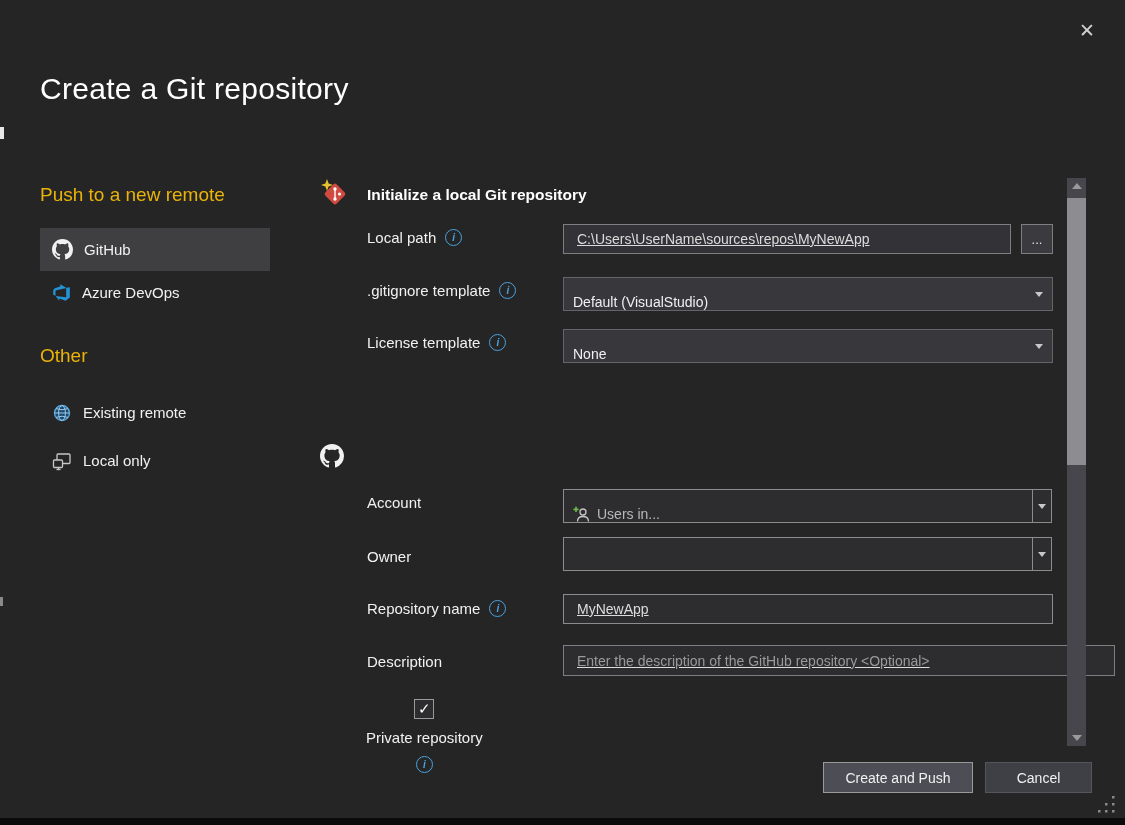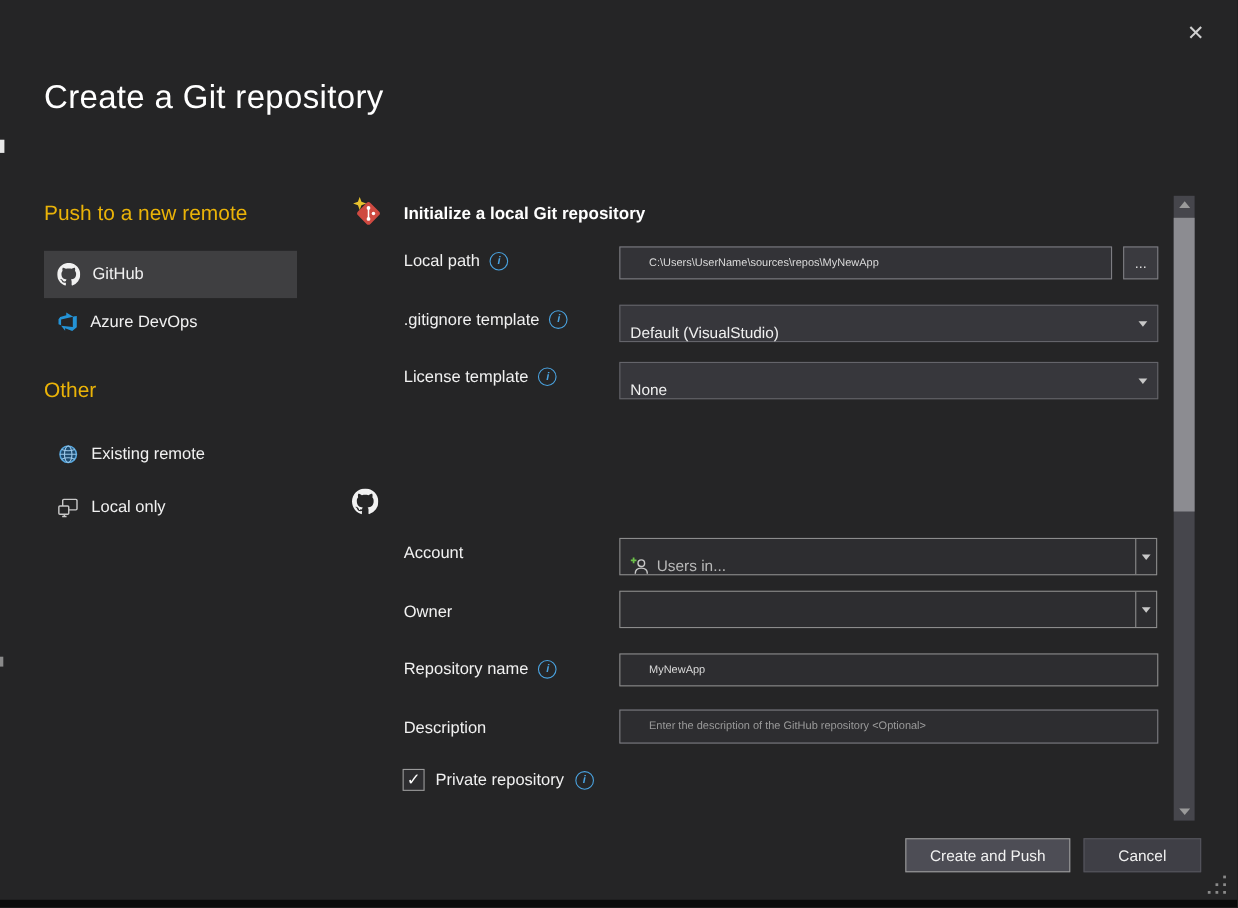--- a/index.html
+++ b/index.html
@@ -20,21 +20,21 @@
   
   .section-icon{position:absolute;left:320px;}
   .section-heading{position:absolute;left:367px;font-size:15.5px;font-weight:bold;color:#ffffff;}
   
   .field-label{position:absolute;left:367px;display:flex;align-items:center;gap:9px;font-size:15px;color:#f1f1f1;}
   .info-icon{width:15px;height:15px;border-radius:50%;border:1px solid #4aa3e0;color:#4aa3e0;
     font-size:10px;font-style:italic;font-weight:bold;display:inline-flex;align-items:center;justify-content:center;flex:0 0 auto;}
   .info-icon::after{content:"i";}
   
   .text-input{position:absolute;background:#333337;border:1px solid #7d7d82;color:#dcdcdc;
-    font-size:10px;padding:0 26px;box-sizing:border-box;font-family:"Liberation Sans",sans-serif;outline:none;}
+    font-size:14px;padding:0 13px;box-sizing:border-box;font-family:"Liberation Sans",sans-serif;outline:none;text-decoration:underline;}
   .text-input::placeholder{color:#9a9a9a;}
   .browse-btn{position:absolute;left:1021px;top:224px;width:32px;height:30px;background:#3a3a3f;border:1px solid #7d7d82;
     color:#e0e0e0;font-size:13px;display:flex;align-items:center;justify-content:center;box-sizing:border-box;cursor:pointer;}
   .combo{position:absolute;background:#37373c;border:1px solid #64646a;box-sizing:border-box;display:flex;
     align-items:flex-start;padding:16px 9px;font-size:14px;color:#f0f0f0;cursor:pointer;}
   .combo .caret{position:absolute;right:9px;top:50%;margin-top:-2px;width:0;height:0;
     border-left:4px solid transparent;border-right:4px solid transparent;border-top:5px solid #c8c8c8;}
   .combo.split{background:#2d2d30;border:1px solid #8c8c8c;}
   .combo.split .caret-box{position:absolute;right:0;top:0;bottom:0;width:18px;border-left:1px solid #8c8c8c;
     display:flex;align-items:center;justify-content:center;}
@@ -181,23 +181,23 @@
 
   <div class="field-label" style="top:600px;">
     <span>Repository name</span>
     <span class="info-icon"></span>
   </div>
   <input class="text-input" style="left: 563px; top: 594px; width: 490px; height: 30px; background: rgb(45, 45, 48); border-color: rgb(140, 140, 140);" type="text" value="MyNewApp">
 
   <div class="field-label" style="top:653px;">
     <span>Description</span>
   </div>
-  <input class="text-input" style="left: 563px; top: 645px; width: 490px; height: 31px; background: rgb(45, 45, 48);" type="text" placeholder="Enter the description of the GitHub repository &lt;Optional&gt;">
-
-  <div class="check-row" style="top:699px;">
+  <input class="text-input" style="left: 563px; top: 645px; width: 552px; height: 31px; background: rgb(45, 45, 48);" type="text" placeholder="Enter the description of the GitHub repository &lt;Optional&gt;">
+
+  <div class="check-row" style="top:699px;flex-direction:column;">
     <div class="checkbox checked"></div>
     <span>Private repository</span>
     <span class="info-icon"></span>
   </div>
 
   <div class="scrollbar">
     <div class="scroll-arrow arrow-up">
         <i></i>
       </div>
     <div class="scroll-thumb"></div>

